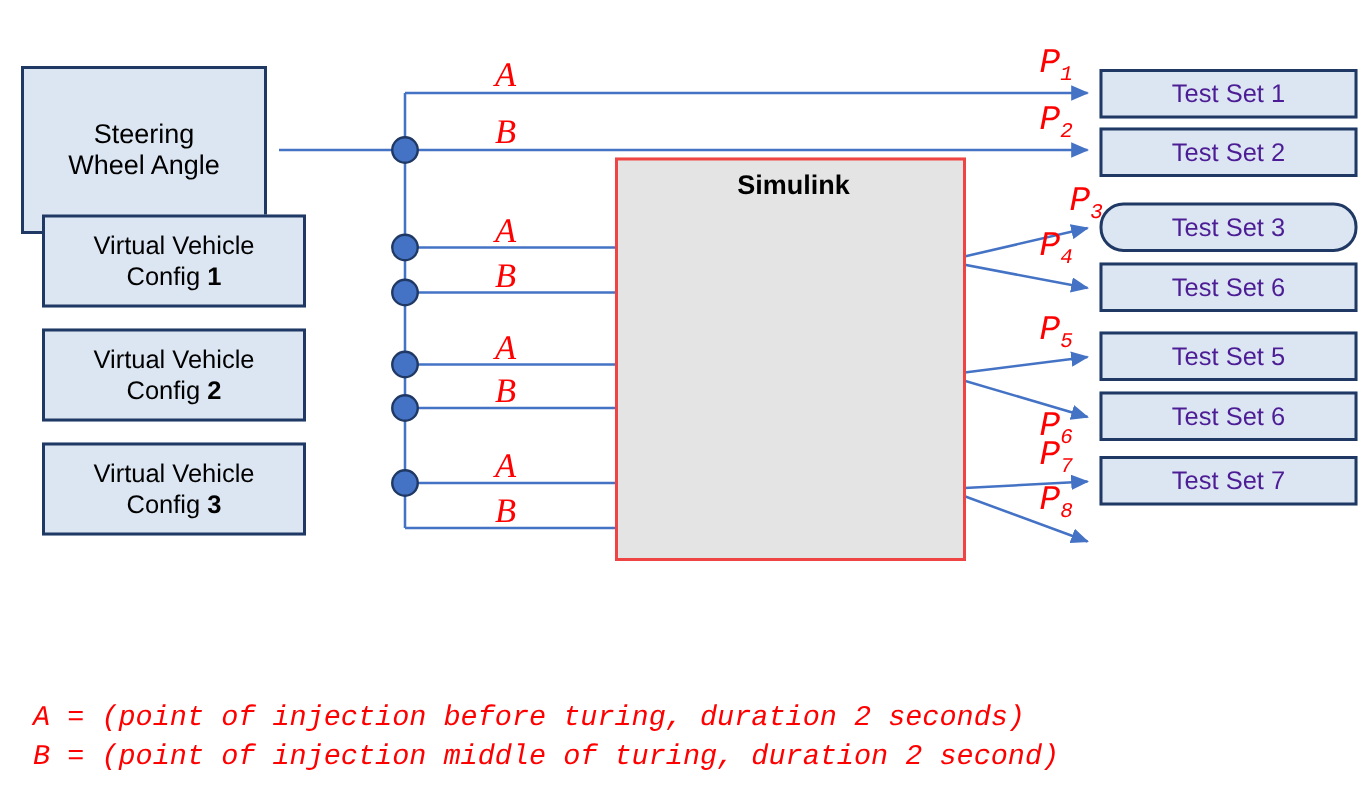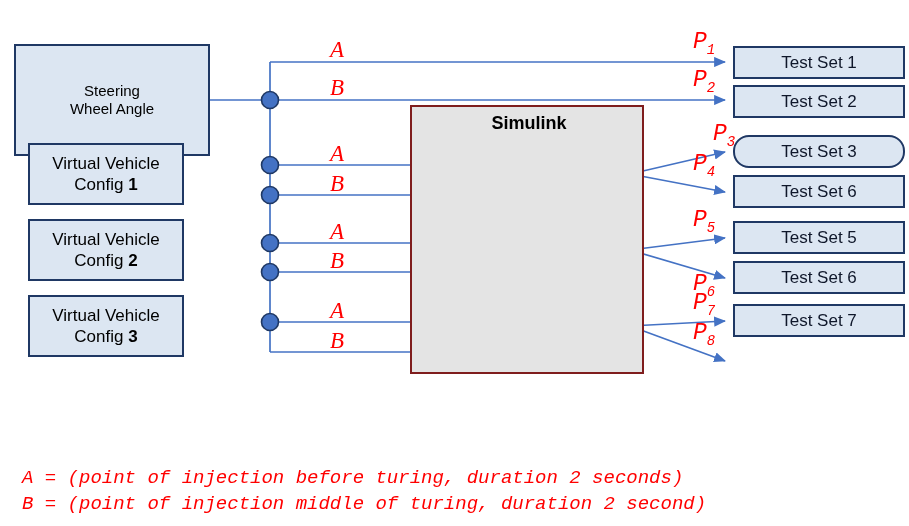--- a/index.html
+++ b/index.html
@@ -36,51 +36,51 @@
     flex-direction: column;
     align-items: center;
     justify-content: center;
     text-align: center;
     color: #000000;
     line-height: 1.18;
   }
   #source-node {
     left: 14px;
     top: 44px;
-    width: 196px;
+    width: 164px;
     height: 112px;
-    font-size: 15px;
+    font-size: 18px;
   }
   #source-node .line-red {
     color: #ff0000;
   }
   #simulink-container {
     position: absolute;
     left: 410px;
     top: 105px;
     width: 234px;
     height: 269px;
     box-sizing: border-box;
     background: #e4e4e4;
-    border: 2px solid #7f1d1d;
+    border: 2px solid #ef4444;
   }
   #simulink-title {
     position: absolute;
     left: 0;
     top: 6px;
     width: 234px;
     text-align: center;
     font-size: 18px;
     font-weight: bold;
     color: #000000;
   }
   .config-box {
     position: absolute;
     left: 28px;
-    width: 156px;
+    width: 176px;
     height: 62px;
     box-sizing: border-box;
     background: #dce6f2;
     border: 2px solid #1f3864;
     display: flex;
     flex-direction: column;
     align-items: center;
     justify-content: center;
     font-size: 17px;
     color: #000;
@@ -96,21 +96,21 @@
     left: 733px;
     width: 172px;
     height: 33px;
     box-sizing: border-box;
     background: #dce6f2;
     border: 2px solid #1f3864;
     display: flex;
     align-items: center;
     justify-content: center;
     font-size: 17px;
-    color: #0f172a;
+    color: #4c1d95;
   }
 
   .ab-label {
     position: absolute;
     color: #ff0000;
     font-family: "Liberation Serif", serif;
     font-style: italic;
     font-size: 23px;
     line-height: 1;
   }

